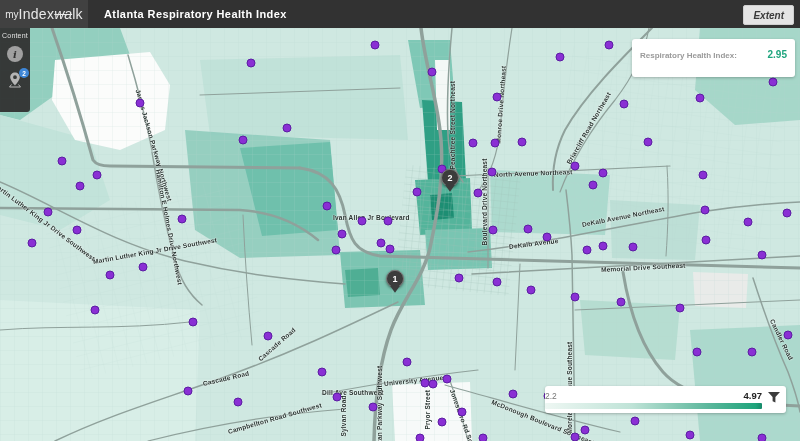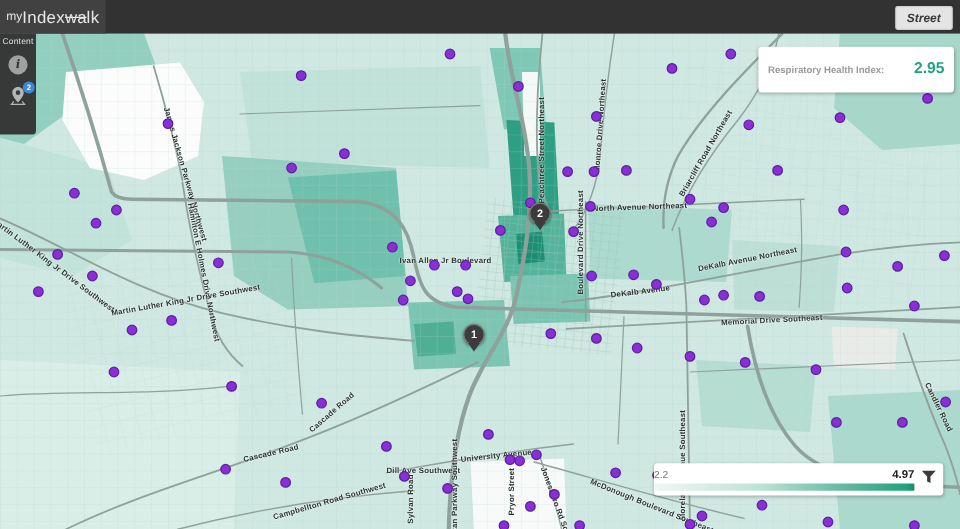--- a/index.html
+++ b/index.html
@@ -21,21 +21,21 @@
   .pin::after{content:'';position:absolute;top:15px;left:50%;transform:translateX(-50%);
       border:5px solid transparent;border-top:7px solid #3c3c3c;border-bottom:0;}
 
   
   #header{position:absolute;left:0;top:0;width:800px;height:28px;background:#323232;
       display:flex;align-items:center;z-index:20;}
   #logo{width:88px;height:28px;background:#414141;display:flex;align-items:center;
       justify-content:center;color:#e8e8e8;}
   #logo .my{font-size:10px;}
   #logo .big{font-size:14px;letter-spacing:.3px;}
-  #logo .strike{font-size:14px;text-decoration:line-through;text-decoration-thickness:1px;}
+  #logo .strike{font-size:14px;text-decoration:line-through;text-decoration-thickness:1px;font-style:italic;}
   #title{color:#fff;font-size:11px;font-weight:700;letter-spacing:.4px;margin-left:16px;}
   #share-btn{position:absolute;right:6px;top:5px;height:18px;padding:0 9px;
       background:#e4e4e4;border:1px solid #cfcfcf;border-radius:2px;
       font-size:10px;font-weight:700;font-style:italic;color:#3a3a3a;
       display:flex;align-items:center;cursor:pointer;}
 
   
   #content-panel{position:absolute;left:0;top:28px;width:30px;height:84px;
       background:rgba(48,48,48,.94);z-index:15;border-radius:0 0 3px 0;
       display:flex;flex-direction:column;align-items:center;padding-top:4px;box-sizing:border-box;}
@@ -48,21 +48,21 @@
       background:#3e87d8;color:#fff;font-size:6.5px;font-weight:700;
       display:flex;align-items:center;justify-content:center;}
 
   
   #extent-panel{position:absolute;left:632px;top:39px;width:163px;height:38px;background:#fff;
       border-radius:3px;box-shadow:0 1px 3px rgba(0,0,0,.25);z-index:15;
       padding:6px 8px;box-sizing:border-box;}
   #extent-title{font-size:8.5px;font-weight:700;color:#2d2d2d;}
   #extent-row{display:flex;justify-content:space-between;align-items:baseline;margin-top:4px;}
   #extent-metric{font-size:8px;color:#9a9a9a;font-weight:bold;}
-  #extent-value{font-size:13px;font-weight:700;color:#1fa57e;}
+  #extent-value{font-size:10px;font-weight:700;color:#1fa57e;}
 
   
   #filter-panel{position:absolute;left:545px;top:386px;width:241px;height:27px;background:#fff;
       border-radius:3px;box-shadow:0 1px 3px rgba(0,0,0,.25);z-index:15;
       display:flex;align-items:stretch;padding:4px 6px 4px 0;box-sizing:border-box;}
   #slider-col{flex:1;display:flex;flex-direction:column;justify-content:space-between;}
   #slider-labels{display:flex;justify-content:space-between;align-items:baseline;}
   #slider-min{font-size:8.5px;color:#777;}
   #slider-max{font-size:9.5px;font-weight:700;color:#222;}
   #slider-track{height:6px;border-radius:1px;margin-top:2px;
@@ -270,21 +270,22 @@
       </div>
   </div>
 
   <div id="header">
     <div id="logo">
       <span class="my">my</span>
         <span class="big">Index</span>
         <span class="strike">wa</span>
         <span class="big">lk</span>
     </div>
-    <div id="share-btn">Street</div>
+    <div id="title">Atlanta Respiratory Health Index</div>
+    <div id="share-btn">Extent</div>
   </div>
 
   <div id="content-panel">
     <div id="content-label">Content</div>
     <div id="info-icon">i</div>
     <div id="pin-tool">
       <svg width="16" height="17" viewBox="0 0 16 17">
         <path d="M8 1.5C5.2 1.5 3.2 3.6 3.2 6.3 C3.2 9.4 8 14.5 8 14.5 S12.8 9.4 12.8 6.3 C12.8 3.6 10.8 1.5 8 1.5 Z M8 8.1 A1.9 1.9 0 1 1 8 4.3 A1.9 1.9 0 0 1 8 8.1 Z" fill="#b5b5b5"></path>
         <path d="M4.5 13.5 L2.5 16 L13.5 16 L11.5 13.5" fill="none" stroke="#b5b5b5" stroke-width="1"></path>
       </svg>

